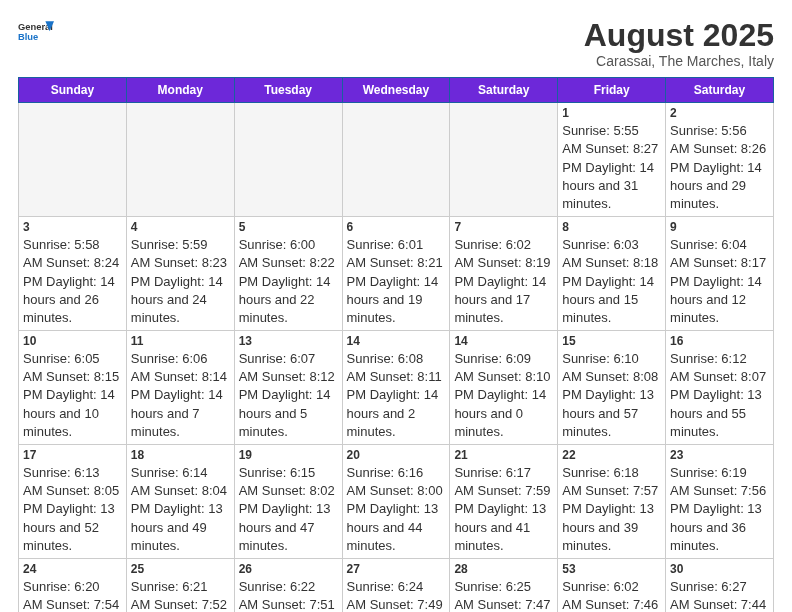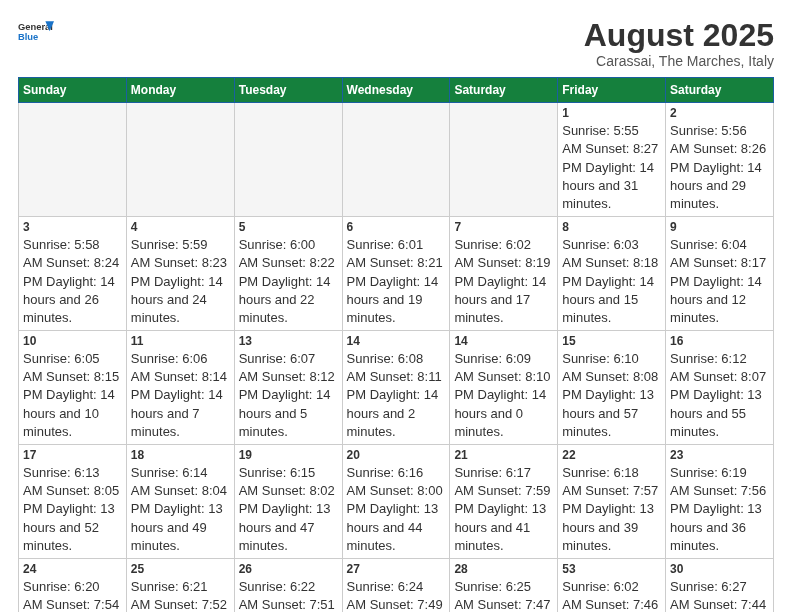--- a/index.html
+++ b/index.html
@@ -46,26 +46,26 @@
       color: #555;
     }
     .calendar {
       flex: 1;
       border: 1px solid #ccc;
       border-collapse: collapse;
       width: 100%;
       table-layout: fixed;
     }
     .calendar th {
-      background: #15803d;
+      background: #6d28d9;
       color: #fff;
       font-size: 12px;
       font-weight: bold;
       padding: 5px 4px;
-      text-align: left;
+      text-align: center;
       border: 1px solid #1a5fa0;
     }
     .calendar td {
       border: 1px solid #ccc;
       vertical-align: top;
       padding: 3px 4px;
       font-size: 9.5px;
       color: #333;
       background: #fff;
       height: 78px;

